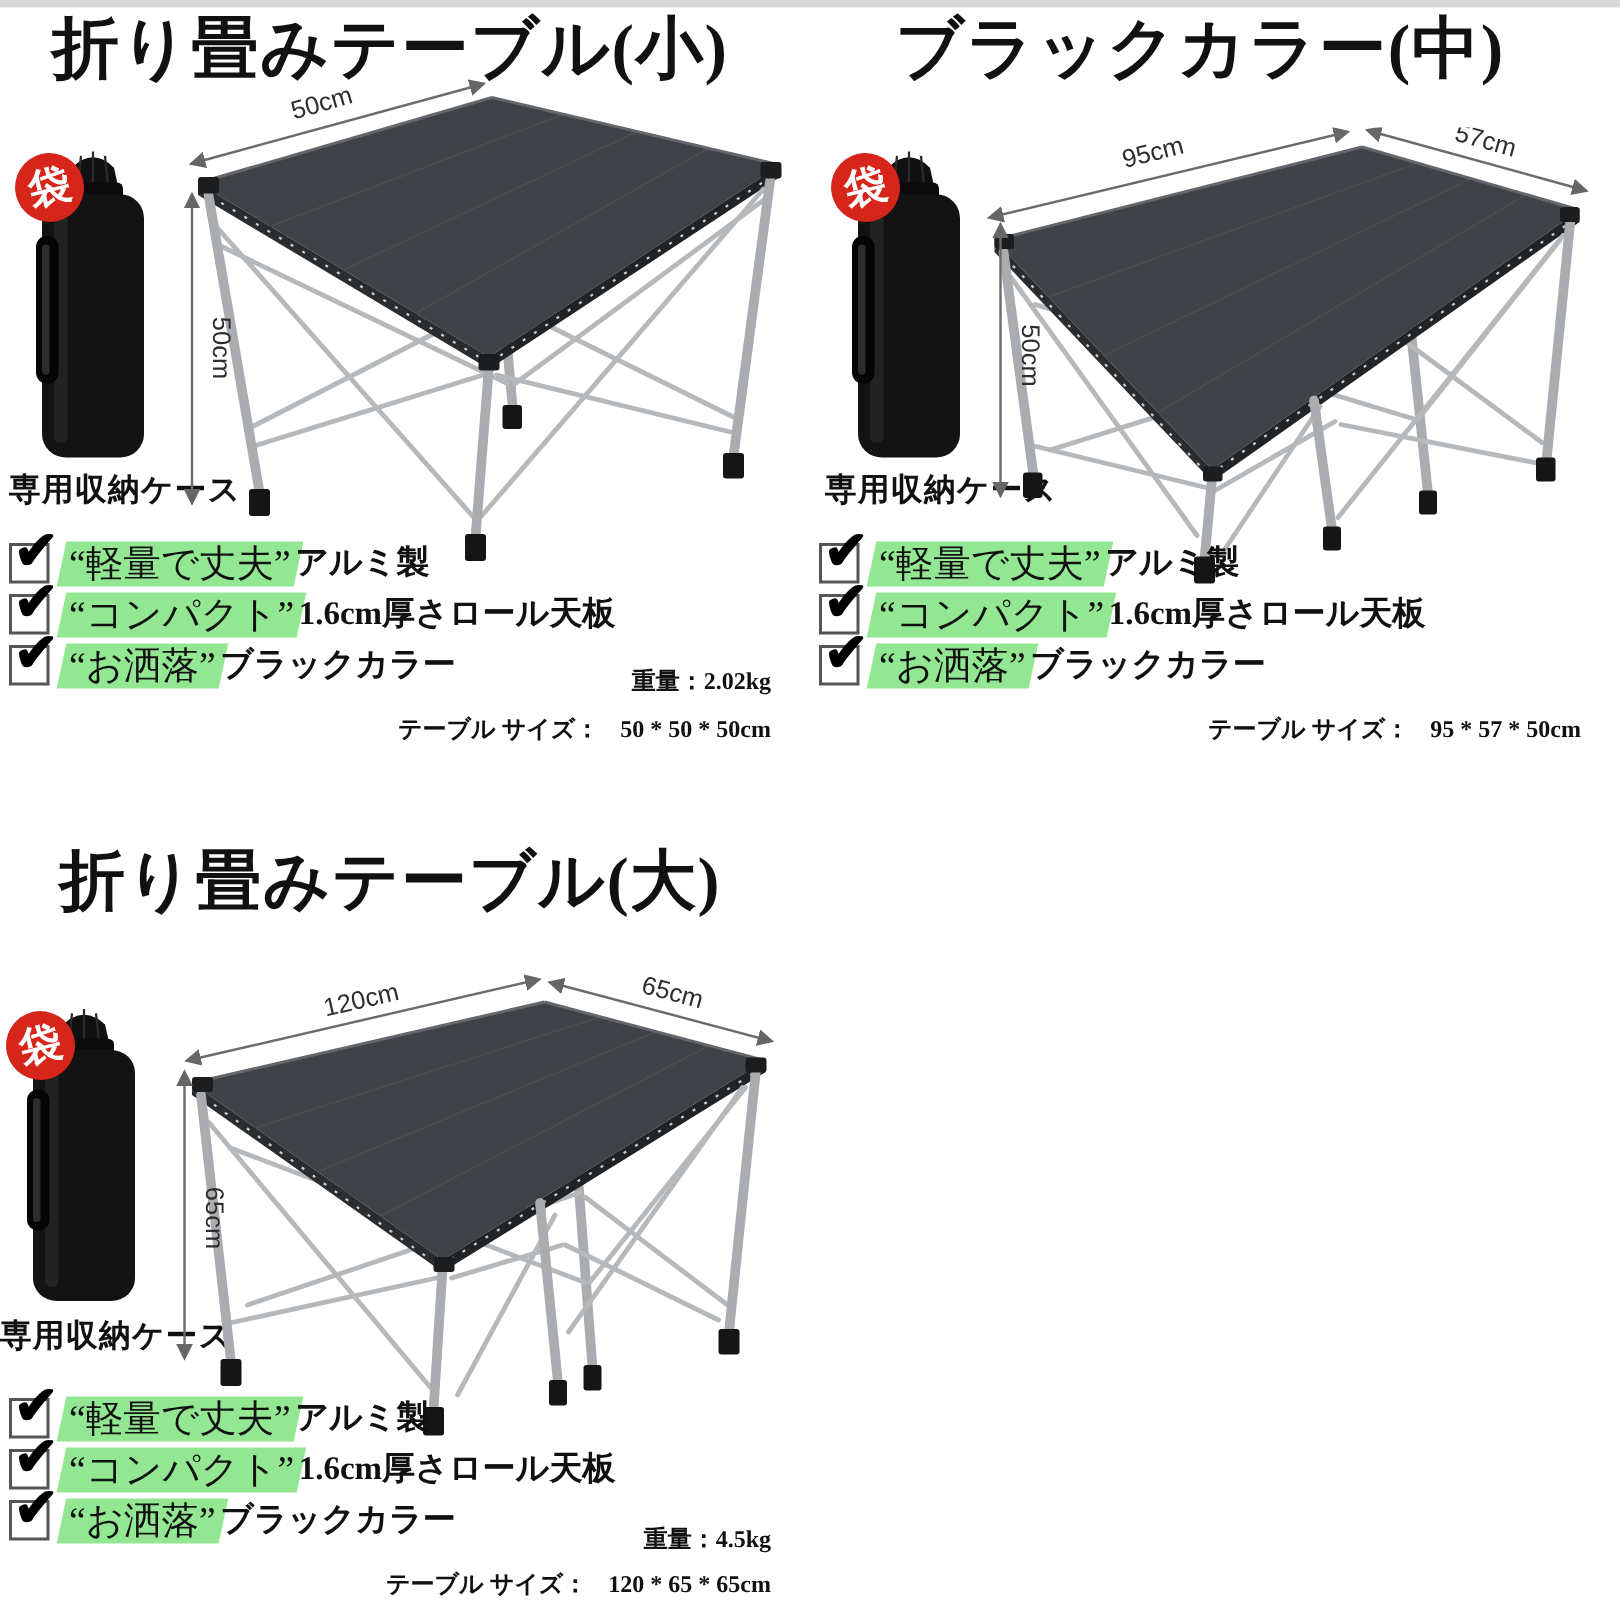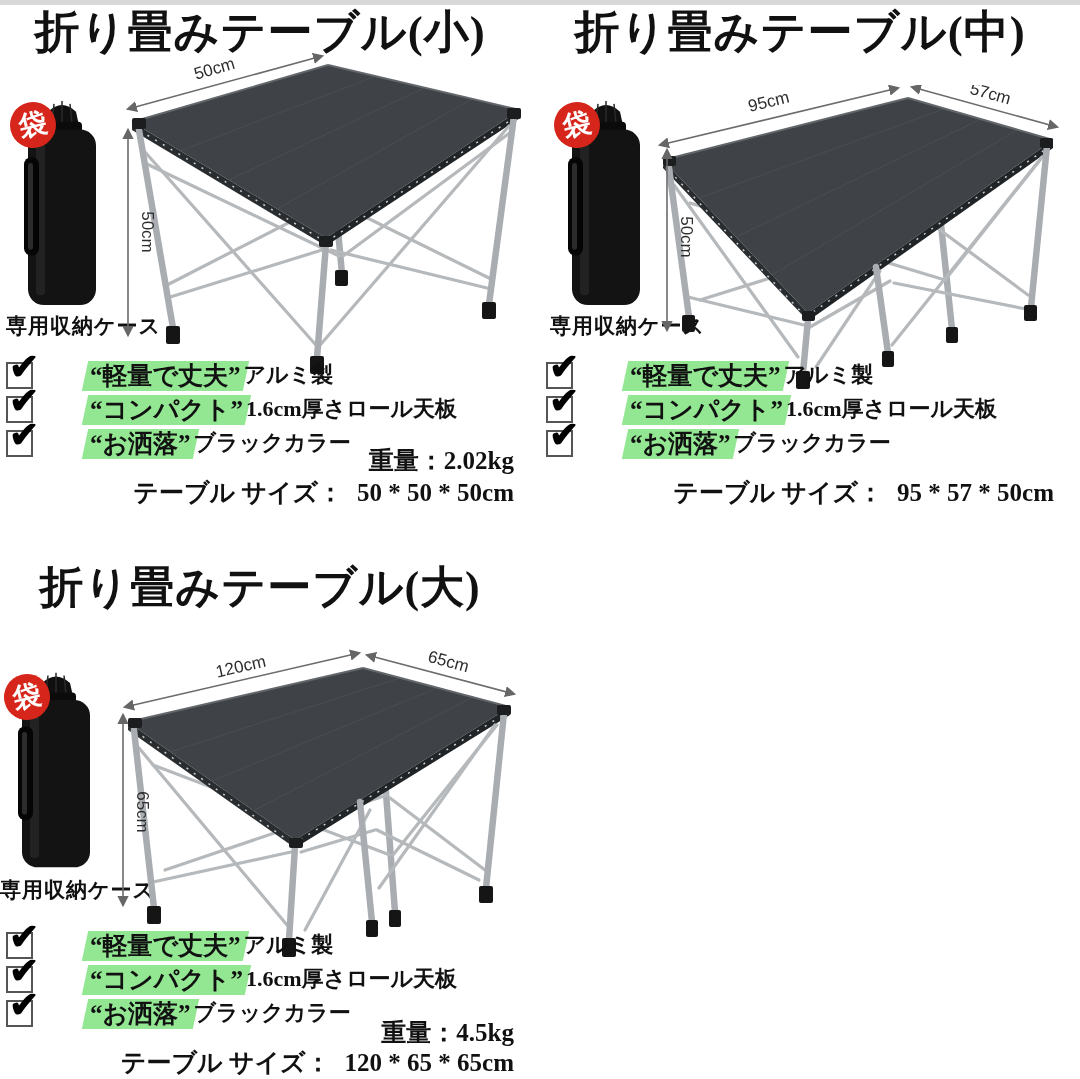--- a/index.html
+++ b/index.html
@@ -47,28 +47,28 @@
   .dimtext{font-family:"Liberation Sans","DejaVu Sans",sans-serif;font-size:17px;fill:#2e2e2e;}
 
   
   .features{position:absolute;left:6px;margin:0;padding:0;list-style:none;z-index:0;}
   .sec-small .features,.sec-medium .features{top:358px;}
   .sec-large .features{top:378px;}
   .feature{display:flex;align-items:center;height:34px;position:relative;}
   .cb{width:23px;height:23px;border:2px solid #555;background:#fff;position:relative;
       margin-right:10px;flex:none;}
   .check{position:absolute;left:1px;top:-15px;font-size:36px;font-weight:bold;color:#000;line-height:1;}
-  .hl{position:relative;display:inline-block;font-weight:bold;font-size:25px;
-      padding:0 3px;white-space:nowrap;margin-left:44px;}
+  .hl{position:relative;display:inline-block;font-weight:normal;font-size:25px;
+      padding:0 3px;white-space:nowrap;}
   .hl::before{content:"";position:absolute;left:-2px;right:-2px;top:2px;bottom:1px;
               background:#93e793;transform:skewX(-12deg);z-index:-1;}
   .rest{font-weight:bold;font-size:22px;white-space:nowrap;}
 
   .weight,.size{position:absolute;left:0;width:514px;text-align:right;
-                font-size:25px;font-weight:bold;white-space:nowrap;}
+                font-size:16px;font-weight:bold;white-space:nowrap;}
   .sec-small .weight,.sec-medium .weight{top:444px;}
   .sec-small .size,.sec-medium .size{top:476px;}
   .sec-large .weight{top:466px;}
   .sec-large .size{top:496px;}
   .size .gap{display:inline-block;width:14px;}
 </style>
 </head>
 <body>
 
 <div id="page">
@@ -168,21 +168,21 @@
 
     <div class="weight">
       <span>重量：</span><span>2.02kg</span>
     </div>
     <div class="size">
       <span>テーブル サイズ：</span><span class="gap"></span><span>50 * 50 * 50cm</span>
     </div>
   </section>
 
   <section class="sec sec-medium">
-    <h1 class="title">折り畳みテーブル(中)</h1>
+    <h1 class="title">ブラックカラー(中)</h1>
 
     <div class="bag">
       <svg class="bag-svg" viewBox="0 0 80 218" preserveAspectRatio="none">
         <path d="M26,16 Q40,2 54,16 L57,30 L23,30 Z" fill="#101010"></path>
         <path d="M32,8 L30,28 M40,5 L40,28 M48,8 L50,28" stroke="#2a2a2a" stroke-width="1.5" fill="none"></path>
         <rect x="20" y="26" width="40" height="12" rx="4" fill="#0b0b0b"></rect>
         <rect x="6" y="34" width="68" height="178" rx="16" fill="#131313"></rect>
         <rect x="14" y="42" width="9" height="160" rx="4" fill="#222222"></rect>
         <rect x="2" y="62" width="15" height="100" rx="7.5" fill="#050505"></rect>
         <rect x="6" y="68" width="5" height="88" rx="2.5" fill="#2c2c2c"></rect>

